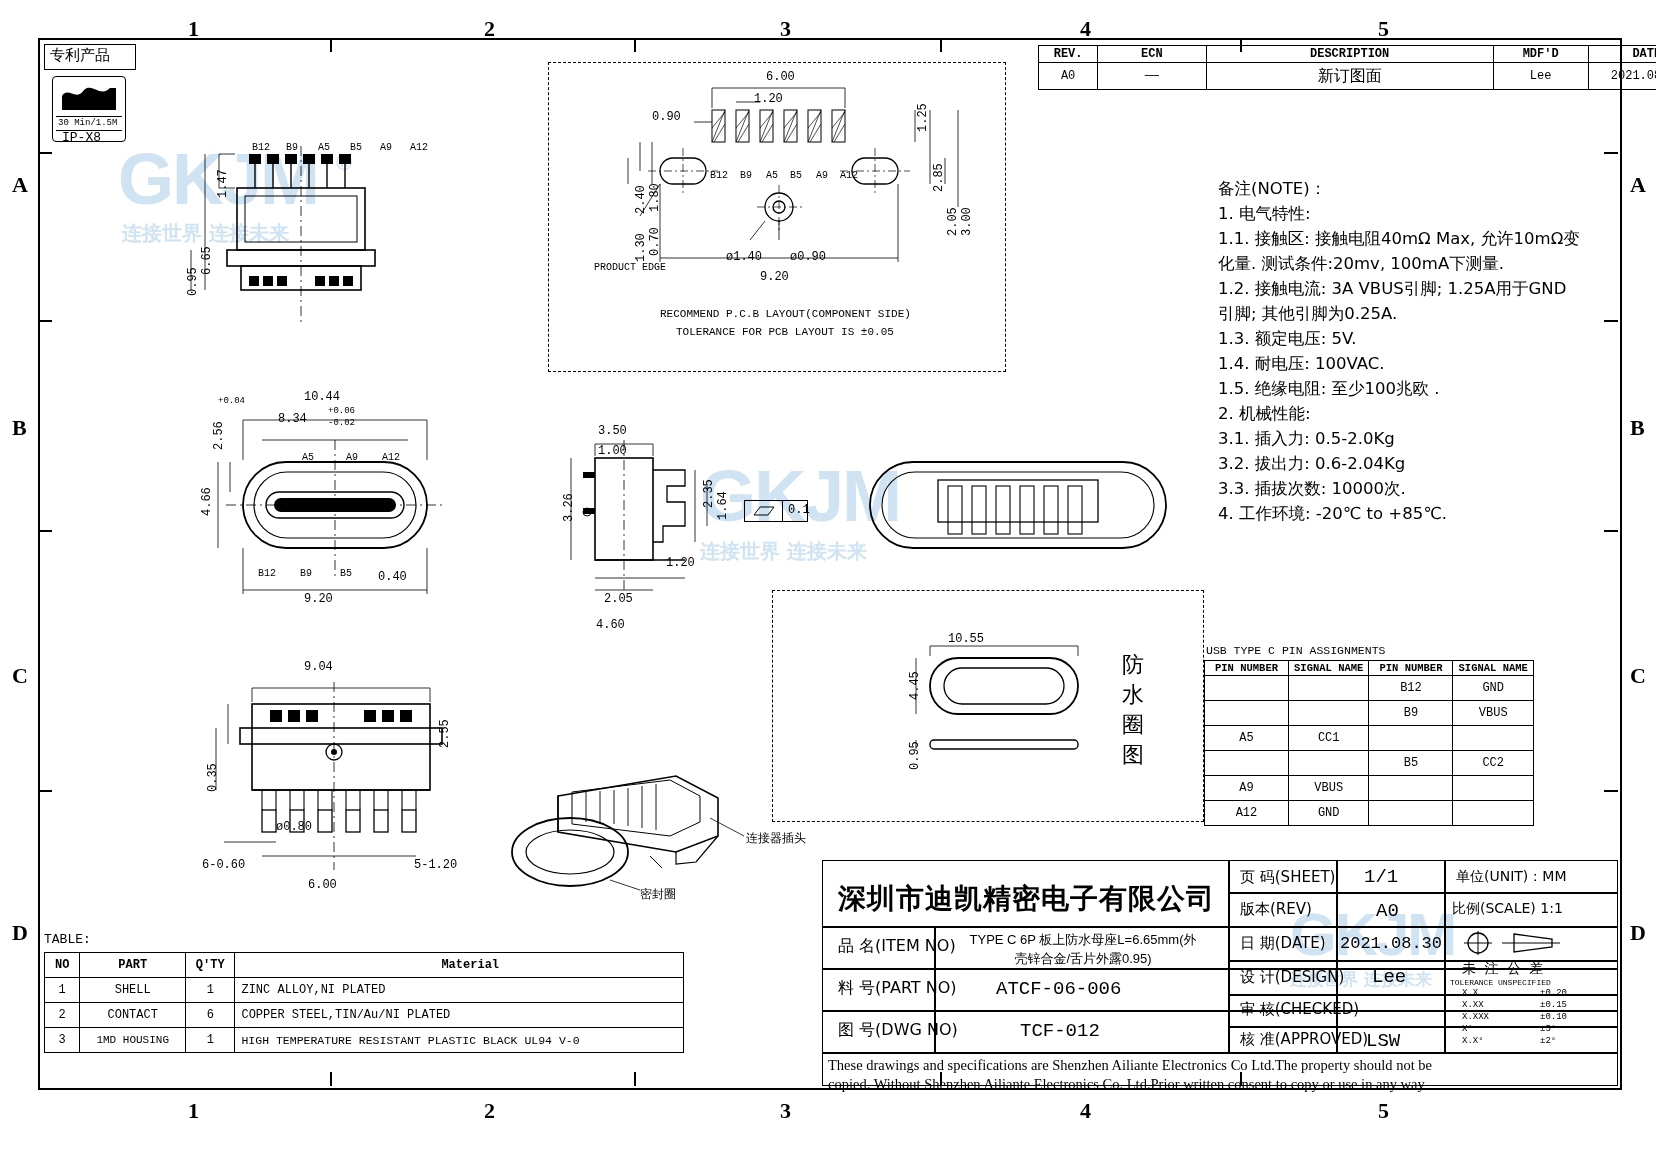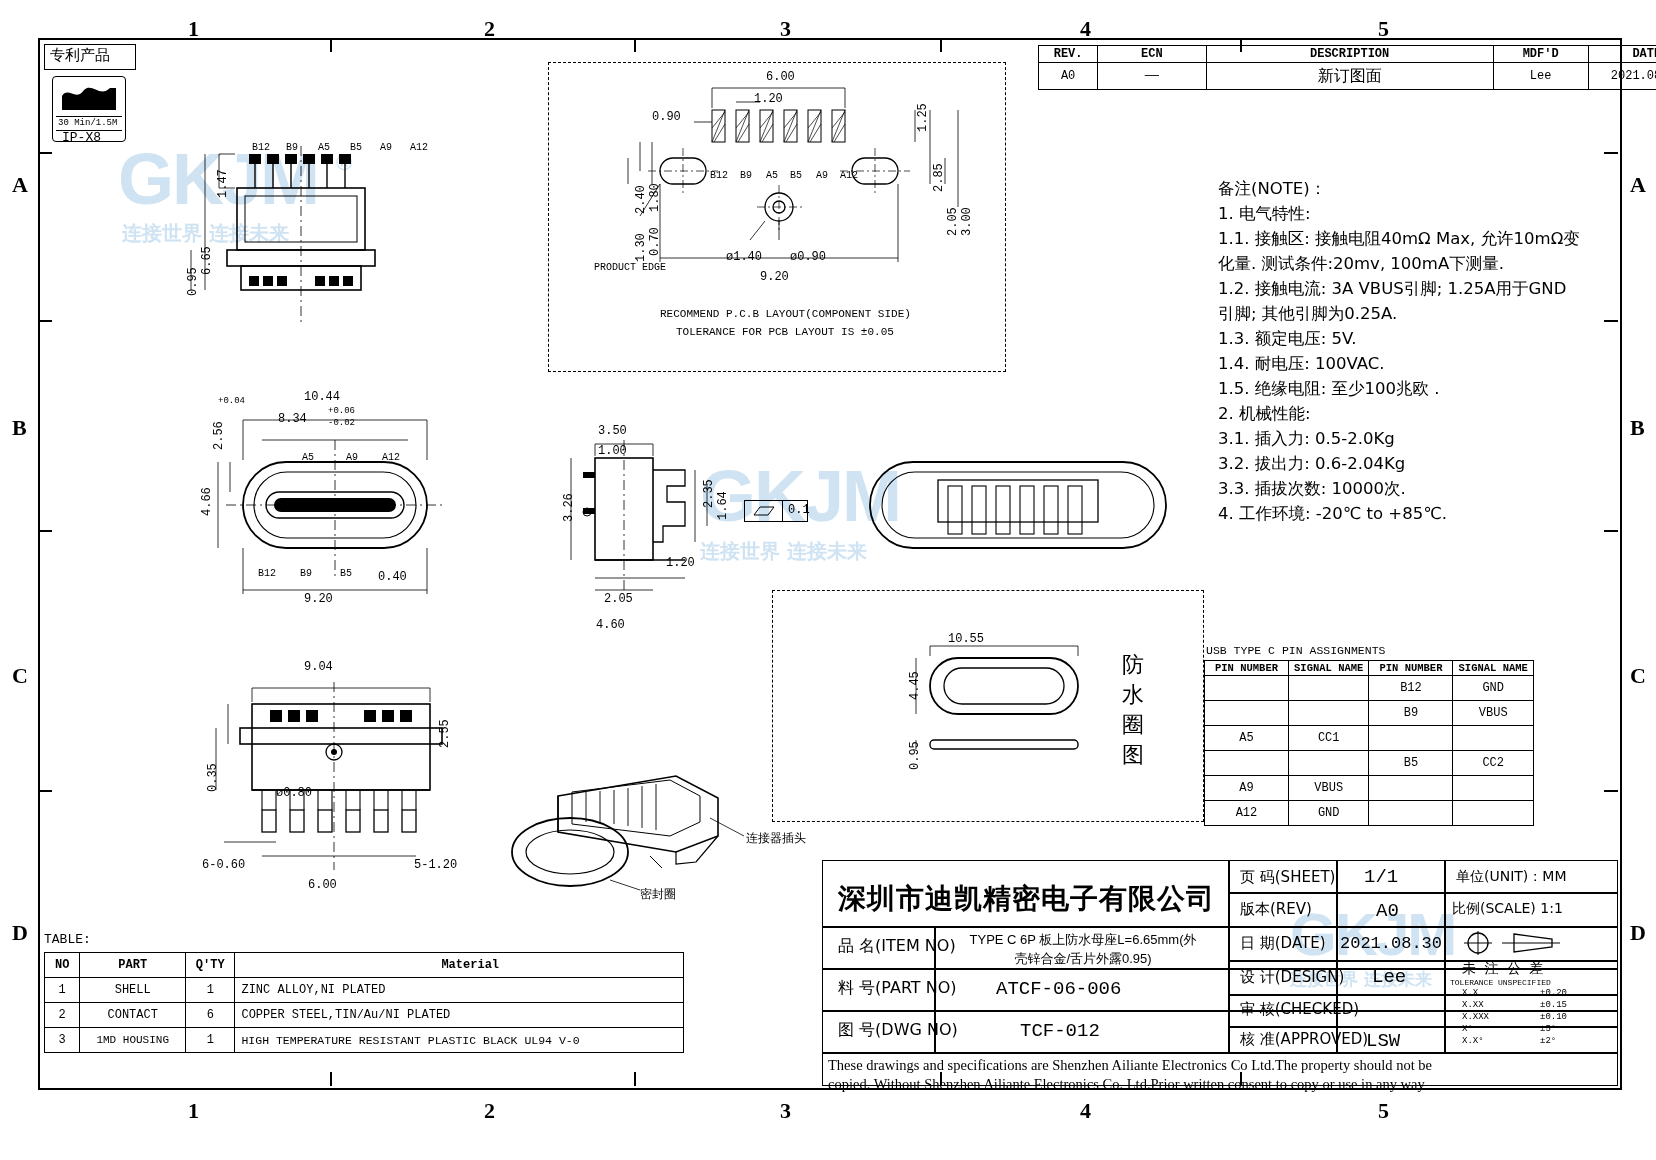--- a/index.html
+++ b/index.html
@@ -397,21 +397,21 @@
       <line x1="220" y1="18" x2="220" y2="32"></line>
       <line x1="18" y1="34" x2="18" y2="74"></line>
       <line x1="6" y1="58" x2="6" y2="120"></line>
       <line x1="52" y1="186" x2="206" y2="186"></line>
       <line x1="14" y1="172" x2="66" y2="172"></line>
     </g>
   </svg>
   <div class="txt" style="left:304px;top:660px;">9.04</div>
   <div class="txt rot" style="left:438px;top:748px;transform:rotate(-90deg);">2.55</div>
   <div class="txt rot" style="left:206px;top:792px;transform:rotate(-90deg);">0.35</div>
-  <div class="txt" style="left:276px;top:786px;text-align:right;">ø0.80</div>
+  <div class="txt" style="left:276px;top:820px;text-align:right;">ø0.80</div>
   <div class="txt" style="left:202px;top:858px;">6-0.60</div>
   <div class="txt" style="left:414px;top:858px;">5-1.20</div>
   <div class="txt" style="left:308px;top:878px;">6.00</div>
 
   <svg style="position:absolute;left:500px;top:740px;" width="260" height="160">
 
     <ellipse cx="70" cy="112" rx="58" ry="34" fill="none" stroke="#000" stroke-width="1.8"></ellipse>
     <ellipse cx="70" cy="112" rx="44" ry="22" fill="none" stroke="#000" stroke-width="1.2"></ellipse>
 
     <path d="M58 56 L176 36 L218 58 L218 96 L176 112 L58 92 Z" fill="none" stroke="#000" stroke-width="1.6"></path>

